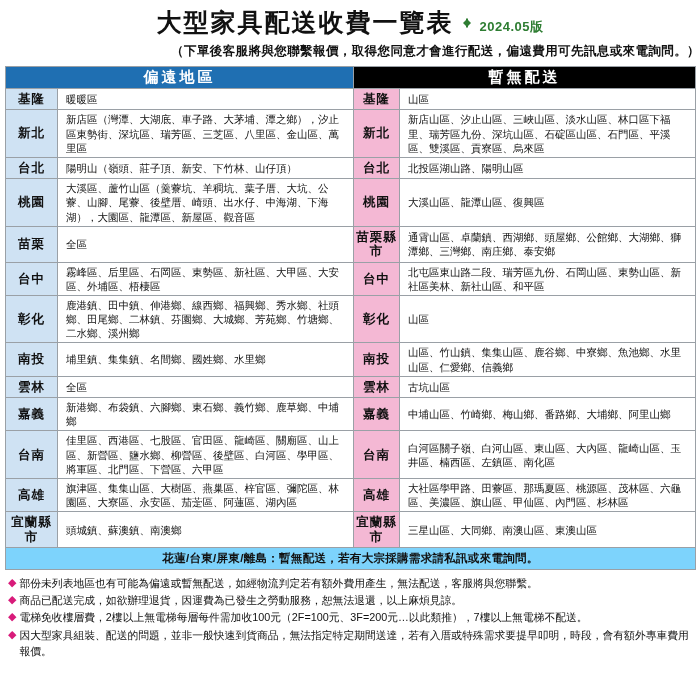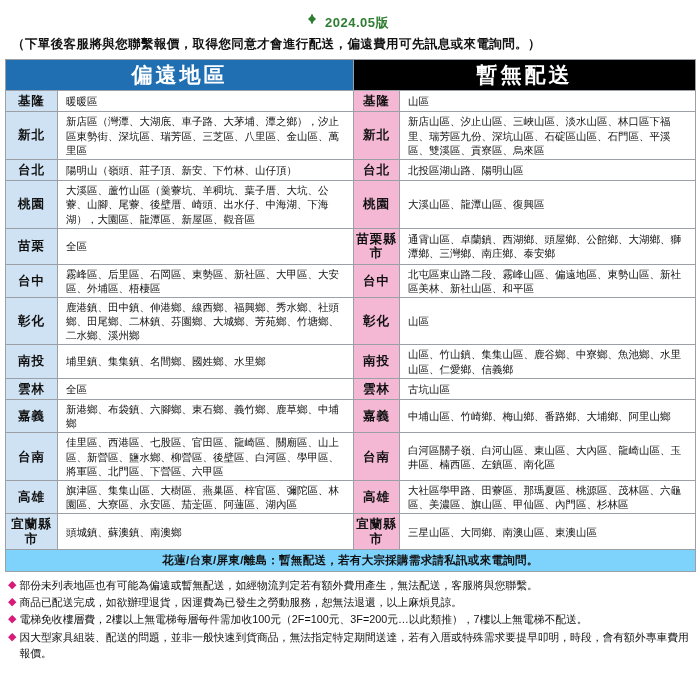--- a/index.html
+++ b/index.html
@@ -48,42 +48,41 @@
     border: 5px solid transparent;
     border-right-color: #2e7d32;
   }
   .version {
     font-size: 13px;
     font-weight: bold;
     color: #2e7d32;
     letter-spacing: 0.5px;
   }
   .subtitle {
-    text-align: left;
+    text-align: right;
     font-size: 12.5px;
     font-weight: bold;
     letter-spacing: 0.4px;
     padding-bottom: 6px;
-    margin-left: 12px;
   }
   
   table.main {
     border-collapse: collapse;
     width: 690px;
     margin: 0 5px;
     table-layout: fixed;
   }
   table.main td, table.main th {
     border: 1px solid #9aa0a6;
     vertical-align: middle;
   }
   .hdr {
     height: 14px;
     color: #fff;
-    font-size: 21px;
+    font-size: 15px;
     font-weight: bold;
     letter-spacing: 3px;
     text-align: center;
   }
   .hdr.blue { background: #1f6fb2; }
   .hdr.pink { background: #000000; }
 
   .city {
     background: #cfe2f3;
     text-align: center;
@@ -138,20 +137,21 @@
     flex: 0 0 auto;
   }
   .foot .txt { flex: 1 1 auto; }
 </style>
 </head>
 <body>
 
 <div id="page">
 
   <div class="title-row">
+    <div class="main-title">大型家具配送收費一覽表</div>
     <div class="ver-wrap">
       <span class="diamond"></span>
       <span class="version">2024.05版</span>
     </div>
   </div>
 
   <div class="subtitle">（下單後客服將與您聯繫報價，取得您同意才會進行配送，偏遠費用可先訊息或來電詢問。）</div>
 
   <table class="main">
     <colgroup>
@@ -193,21 +193,21 @@
     <tr>
       <td class="city">苗栗</td>
       <td class="area">全區</td>
       <td class="city pinkcell">苗栗縣市</td>
       <td class="area">通霄山區、卓蘭鎮、西湖鄉、頭屋鄉、公館鄉、大湖鄉、獅潭鄉、三灣鄉、南庄鄉、泰安鄉</td>
     </tr>
     <tr>
       <td class="city">台中</td>
       <td class="area">霧峰區、后里區、石岡區、東勢區、新社區、大甲區、大安區、外埔區、梧棲區</td>
       <td class="city pinkcell">台中</td>
-      <td class="area">北屯區東山路二段、霧峰山區、偏遠地區、東勢山區、新社區美林、新社山區、和平區</td>
+      <td class="area">北屯區東山路二段、瑞芳區九份、石岡山區、東勢山區、新社區美林、新社山區、和平區</td>
     </tr>
     <tr>
       <td class="city">彰化</td>
       <td class="area">鹿港鎮、田中鎮、伸港鄉、線西鄉、福興鄉、秀水鄉、社頭鄉、田尾鄉、二林鎮、芬園鄉、大城鄉、芳苑鄉、竹塘鄉、二水鄉、溪州鄉</td>
       <td class="city pinkcell">彰化</td>
       <td class="area">山區</td>
     </tr>
     <tr>
       <td class="city">南投</td>
       <td class="area">埔里鎮、集集鎮、名間鄉、國姓鄉、水里鄉</td>

